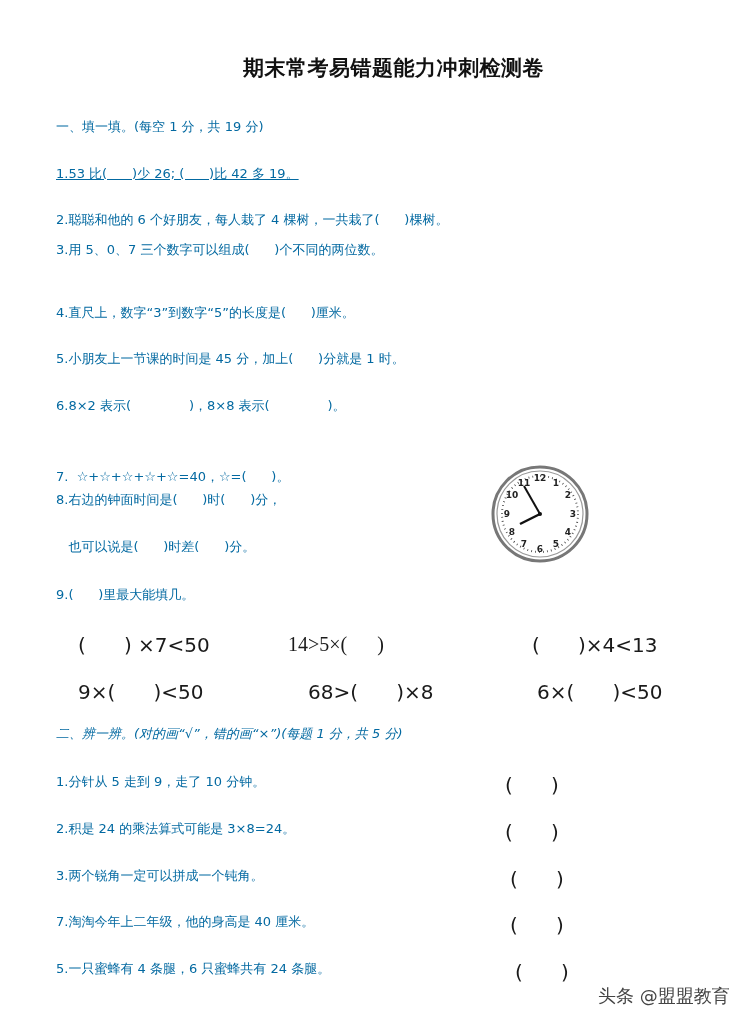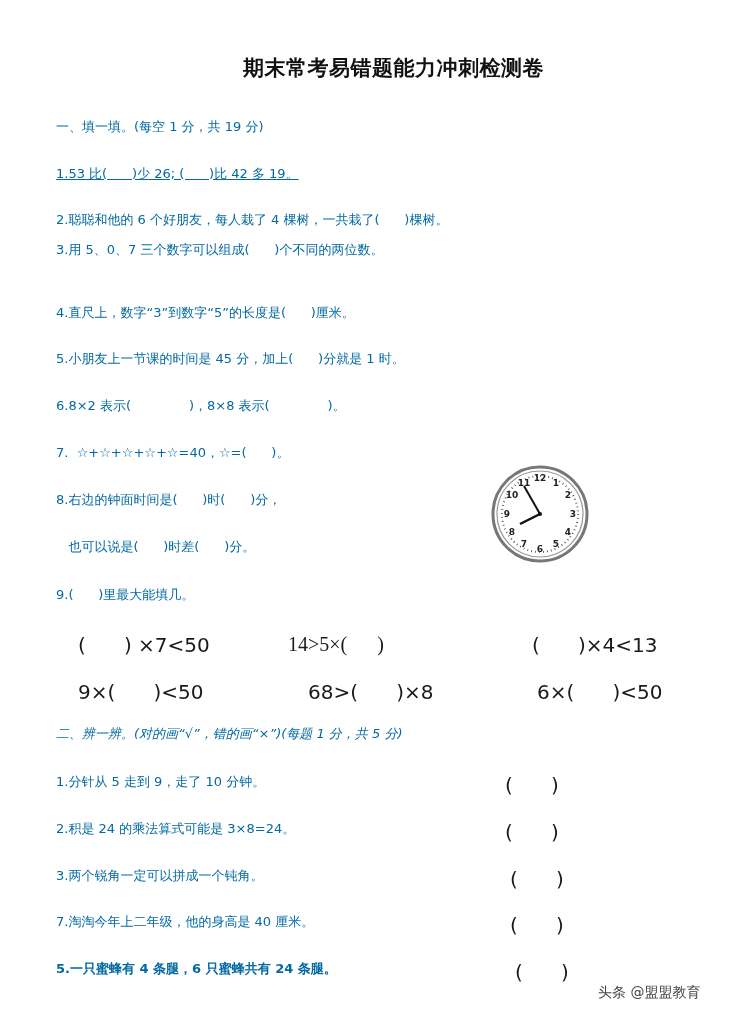--- a/index.html
+++ b/index.html
@@ -13,36 +13,36 @@
     font-size: 21px; font-weight: bold; letter-spacing: 0.5px; color: #111;
   }
   .line {
     position: absolute; left: 56px; font-size: 13px; white-space: pre; color: #0369a1;
   }
   .col { position: absolute; font-size: 20px; white-space: pre; }
   .clock {
     position: absolute; left: 490px; top: 464px; width: 100px; height: 100px;
   }
   .watermark {
-    position: absolute; left: 598px; top: 984px; font-size: 14px; color: #444; white-space: pre;
+    position: absolute; left: 598px; top: 984px; font-size: 18px; color: #444; white-space: pre;
   }
 </style>
 </head>
 <body>
 
 <div class="title">期末常考易错题能力冲刺检测卷</div>
 
 <div class="line" style="top:118px;">一、填一填。(每空 1 分，共 19 分)</div>
 <div class="line" style="top:165px;text-decoration:underline;">1.53 比(      )少 26; (      )比 42 多 19。</div>
 <div class="line" style="top:211px;">2.聪聪和他的 6 个好朋友，每人栽了 4 棵树，一共栽了(      )棵树。</div>
 <div class="line" style="top:241px;">3.用 5、0、7 三个数字可以组成(      )个不同的两位数。</div>
 <div class="line" style="top:304px;">4.直尺上，数字“3”到数字“5”的长度是(      )厘米。</div>
 <div class="line" style="top:350px;">5.小朋友上一节课的时间是 45 分，加上(      )分就是 1 时。</div>
 <div class="line" style="top:397px;text-align:center;">6.8×2 表示(              )，8×8 表示(              )。</div>
-<div class="line" style="top:444px;">7.  ☆+☆+☆+☆+☆=40，☆=(      )。</div>
+<div class="line" style="top:468px;">7.  ☆+☆+☆+☆+☆=40，☆=(      )。</div>
 <div class="line" style="top:491px;">8.右边的钟面时间是(      )时(      )分，</div>
 <div class="line" style="top:538px;">   也可以说是(      )时差(      )分。</div>
 
 <svg class="clock" viewBox="0 0 100 100">
   <circle cx="50" cy="50" r="47" fill="#fff" stroke="#777" stroke-width="3"></circle>
   <circle cx="50" cy="50" r="43" fill="none" stroke="#999" stroke-width="1.2"></circle>
   <circle cx="50" cy="50" r="38" fill="none" stroke="#444" stroke-width="2" stroke-dasharray="0.8 3.18"></circle>
   <g font-family="DejaVu Sans, sans-serif" font-size="9" font-weight="bold" text-anchor="middle" fill="#222">
     <text x="50" y="17">12</text>
     <text x="66" y="22">1</text>
@@ -73,16 +73,16 @@
 <div class="line" style="top:725px;font-style:italic;">二、辨一辨。(对的画“√”，错的画“×”)(每题 1 分，共 5 分)</div>
 
 <div class="line" style="top:773px;">1.分针从 5 走到 9，走了 10 分钟。</div>
 <div class="col" style="top:773px; left:505px;">(      )</div>
 <div class="line" style="top:820px;">2.积是 24 的乘法算式可能是 3×8=24。</div>
 <div class="col" style="top:820px; left:505px;">(      )</div>
 <div class="line" style="top:867px;">3.两个锐角一定可以拼成一个钝角。</div>
 <div class="col" style="top:867px; left:510px;">(      )</div>
 <div class="line" style="top:913px;">7.淘淘今年上二年级，他的身高是 40 厘米。</div>
 <div class="col" style="top:913px; left:510px;">(      )</div>
-<div class="line" style="top:960px;font-weight:bold;">5.一只蜜蜂有 4 条腿，6 只蜜蜂共有 24 条腿。</div>
+<div class="line" style="top:960px;">5.一只蜜蜂有 4 条腿，6 只蜜蜂共有 24 条腿。</div>
 <div class="col" style="top:960px; left:515px;">(      )</div>
 
 <div class="watermark">头条 @盟盟教育</div>
 
 </body></html>

